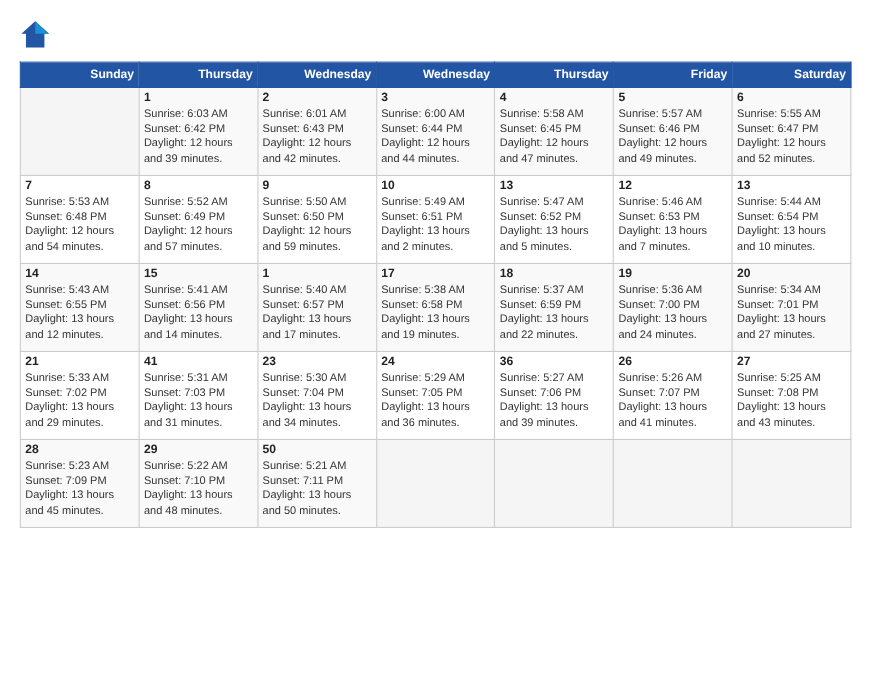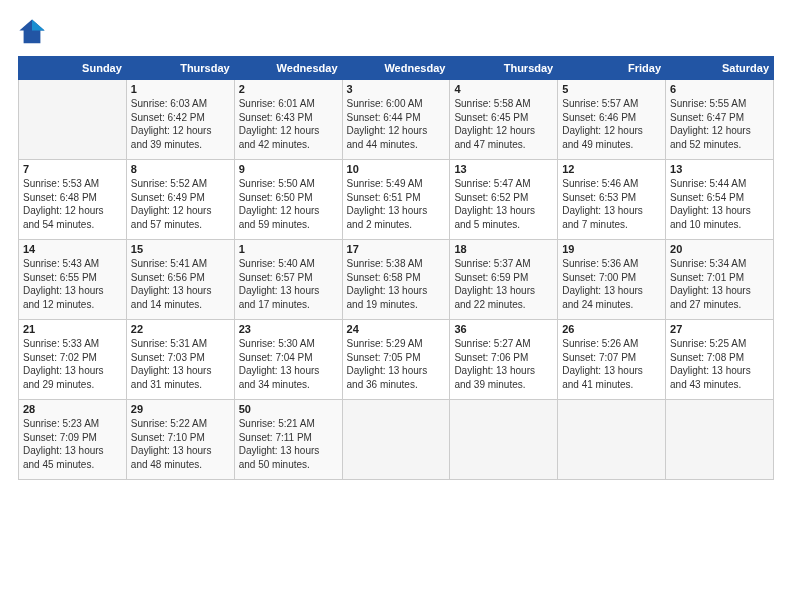--- a/index.html
+++ b/index.html
@@ -214,21 +214,21 @@
             <span class="day-number">20</span>
             <div class="day-info">Sunrise: 5:34 AM<br>Sunset: 7:01 PM<br>Daylight: 13 hours<br>and 27 minutes.</div>
           </td>
         </tr>
         <tr>
           <td>
             <span class="day-number">21</span>
             <div class="day-info">Sunrise: 5:33 AM<br>Sunset: 7:02 PM<br>Daylight: 13 hours<br>and 29 minutes.</div>
           </td>
           <td>
-            <span class="day-number">22</span>
+            <span class="day-number">41</span>
             <div class="day-info">Sunrise: 5:31 AM<br>Sunset: 7:03 PM<br>Daylight: 13 hours<br>and 31 minutes.</div>
           </td>
           <td>
             <span class="day-number">23</span>
             <div class="day-info">Sunrise: 5:30 AM<br>Sunset: 7:04 PM<br>Daylight: 13 hours<br>and 34 minutes.</div>
           </td>
           <td>
             <span class="day-number">24</span>
             <div class="day-info">Sunrise: 5:29 AM<br>Sunset: 7:05 PM<br>Daylight: 13 hours<br>and 36 minutes.</div>
           </td>

